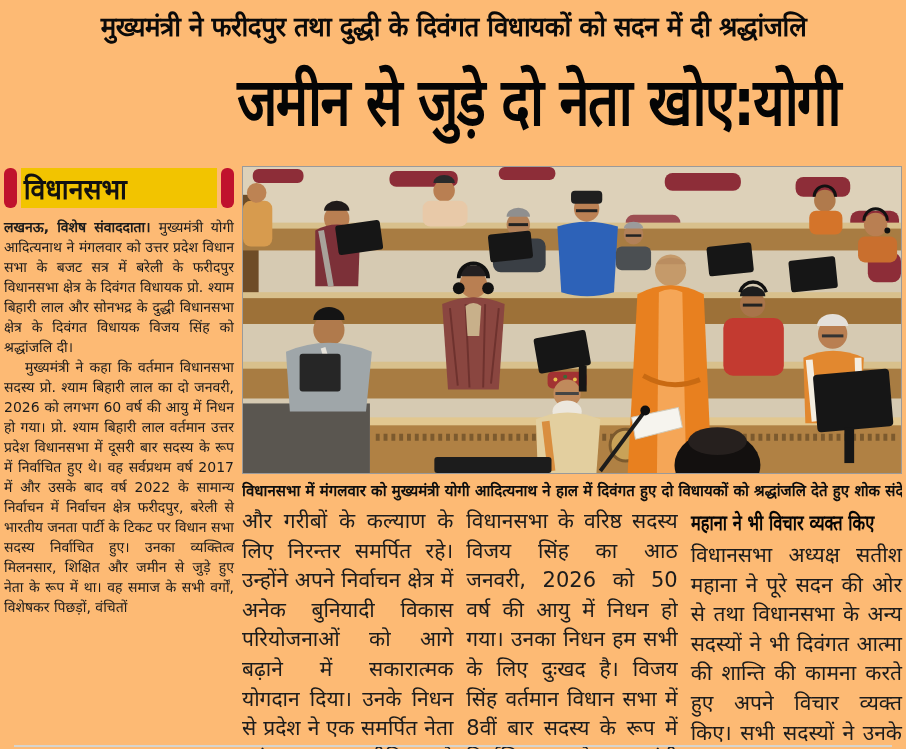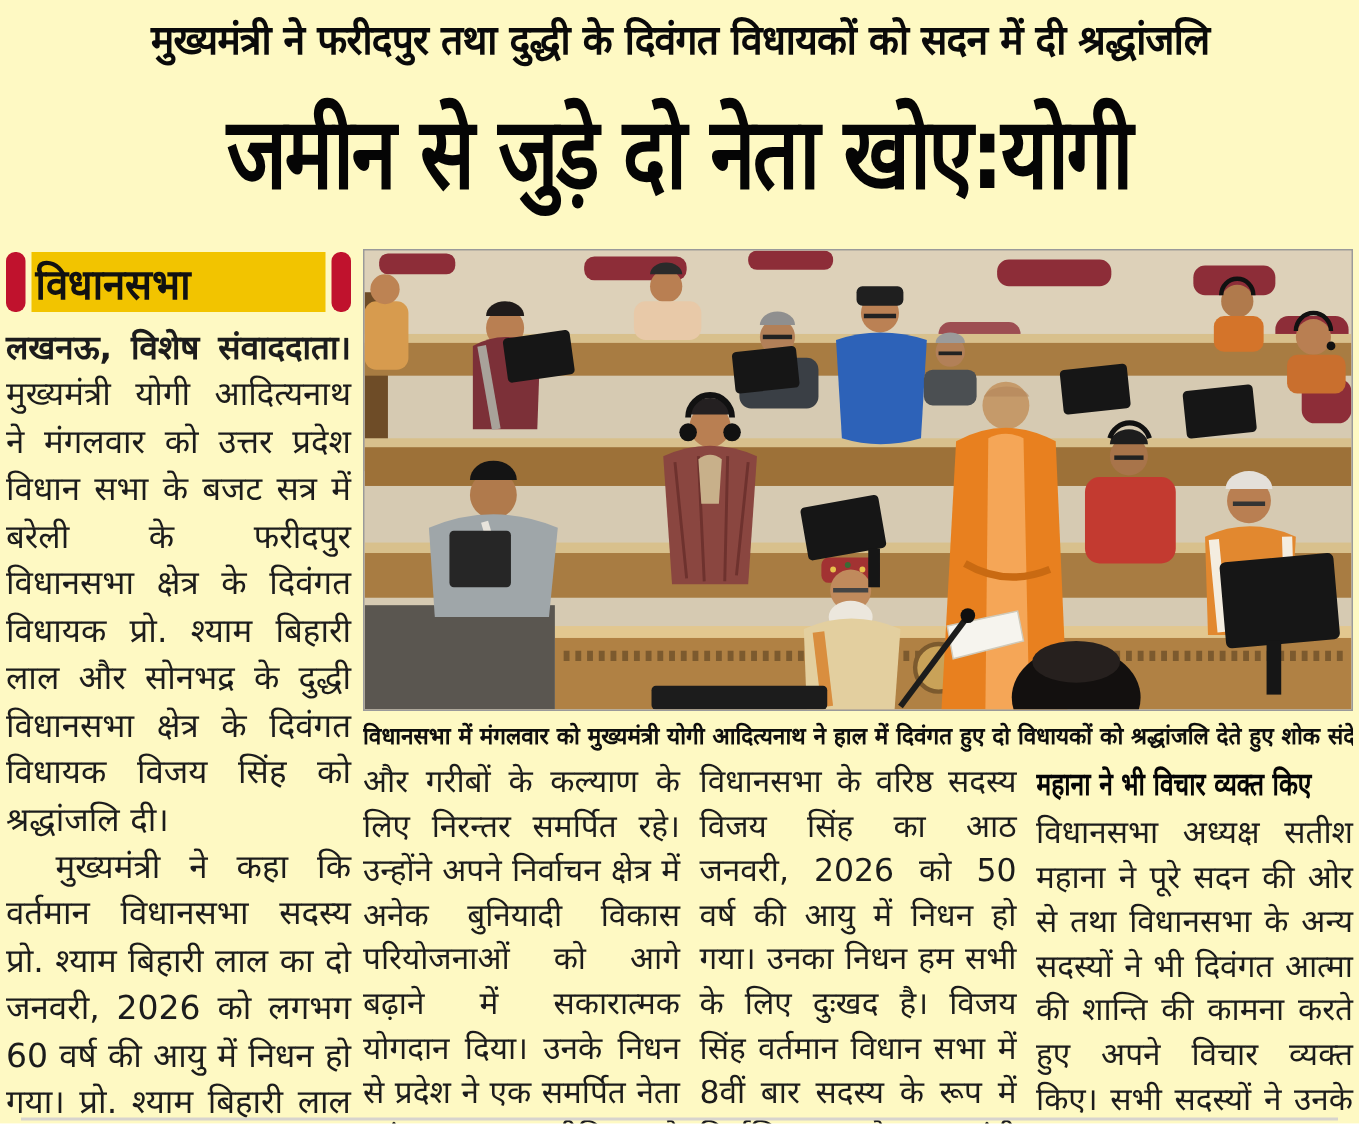--- a/index.html
+++ b/index.html
@@ -1,33 +1,33 @@
 <!DOCTYPE html>
 <html><head>
 <meta charset="utf-8">
 <style>
   html,body{margin:0;padding:0;background:#ffffff;}
   body{
     width:906px;height:749px;overflow:hidden;
     font-family:"DejaVu Sans","Liberation Sans",sans-serif;
     color:#111;
   }
-  .page{width:906px;height:749px;position:relative;background:#fef9c3;}
+  .page{width:906px;height:749px;position:relative;background:#fdba74;}
 
   
   .kicker{
     padding:4px 2px 0 2px;height:42px;display:flex;align-items:center;justify-content:center;
     overflow:hidden;
   }
   .kicker span{
     font-weight:800;font-size:27px;white-space:nowrap;color:#0a0a0a;
     transform:scaleX(0.96);transform-origin:center;letter-spacing:-0.5px;
   }
   .headline{
-    height:114px;display:flex;align-items:center;justify-content:center;overflow:hidden;
+    height:114px;display:flex;align-items:center;justify-content:flex-end;overflow:hidden;
     margin-bottom:2px;
   }
   .headline h1{
     margin:0;font-size:66px;font-weight:800;white-space:nowrap;color:#050505;
     transform:scaleX(0.82);transform-origin:center;letter-spacing:-2px;line-height:1.35;
   }
 
   
   .content{display:flex;padding:4px 4px 0 4px;}
   .col-left{width:230px;flex:0 0 230px;margin-right:8px;}
@@ -37,21 +37,21 @@
   .section-label{display:flex;align-items:stretch;height:40px;margin:2px 0 9px 0;}
   .label-bar{width:13px;background:#c0122d;border-radius:6px;}
   .label-box{
     flex:1;background:#f2c400;margin:0 4px;display:flex;align-items:center;
     overflow:hidden;
   }
   .label-box span{font-size:28px;font-weight:800;color:#111;white-space:nowrap;transform:scaleX(0.95);}
 
   
   .body-p{
-    margin:0;font-size:22px;line-height:1.43;text-align:justify;color:#1c1c1c;
+    margin:0;font-size:14px;line-height:1.43;text-align:justify;color:#1c1c1c;
     word-break:break-word;
   }
   .body-p.indent{text-indent:1.5em;}
   .dateline{font-weight:800;}
 
   
   figure{margin:0;padding:0;}
   .photo-frame{
     width:100%;height:308px;border:1px solid #9a9a9a;box-sizing:border-box;background:#d3c7b0;
     overflow:hidden;

